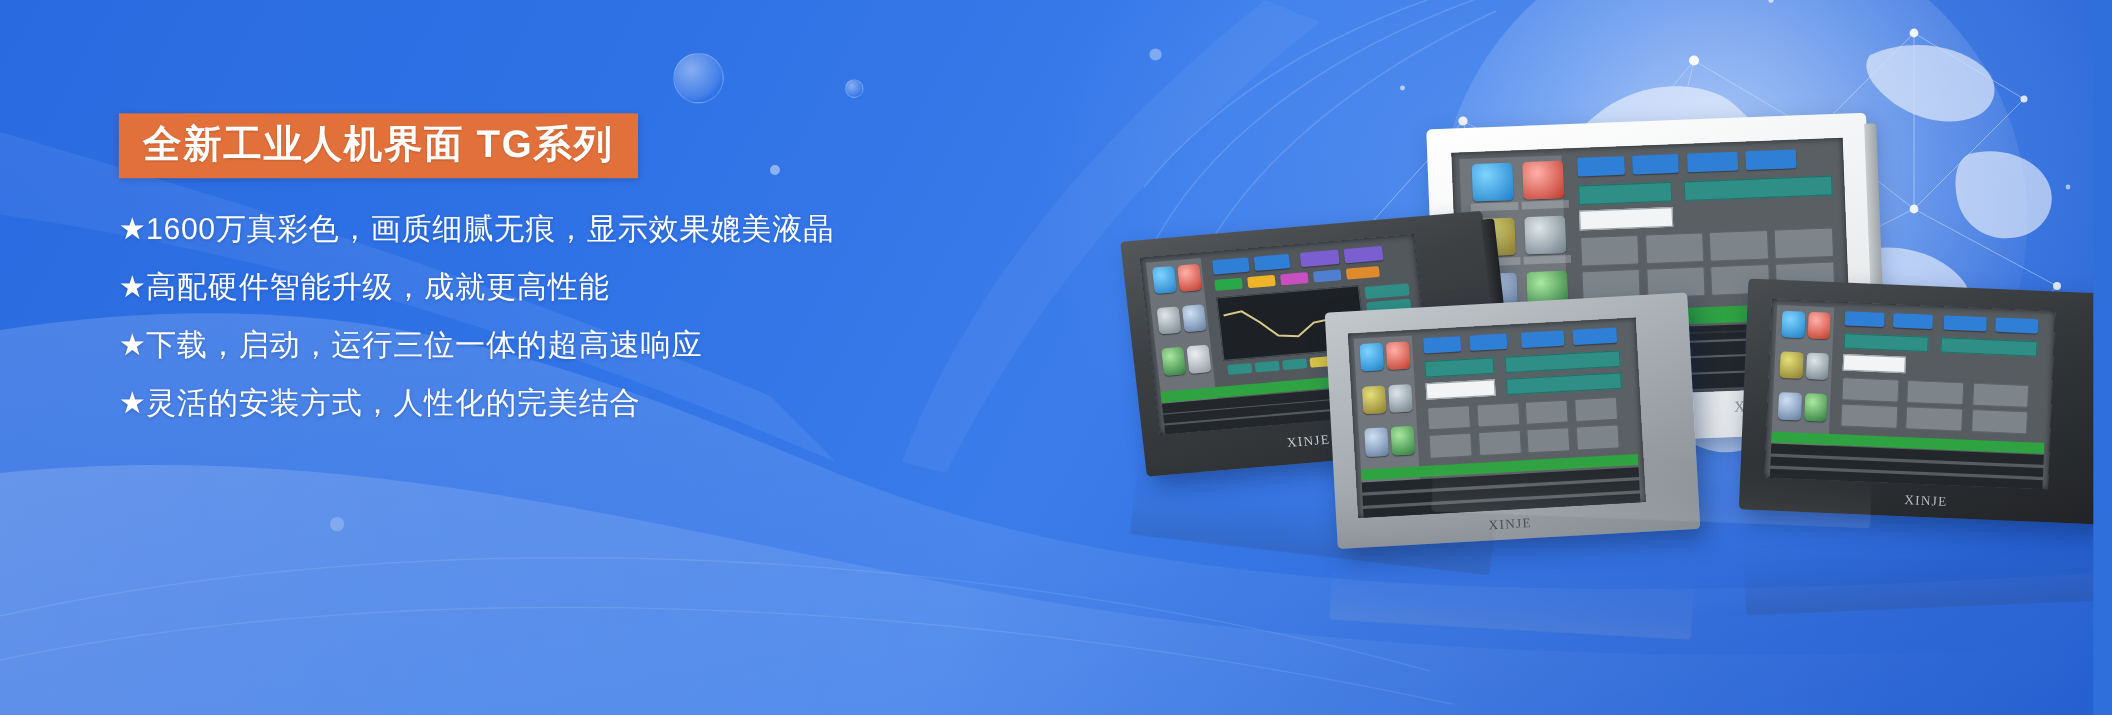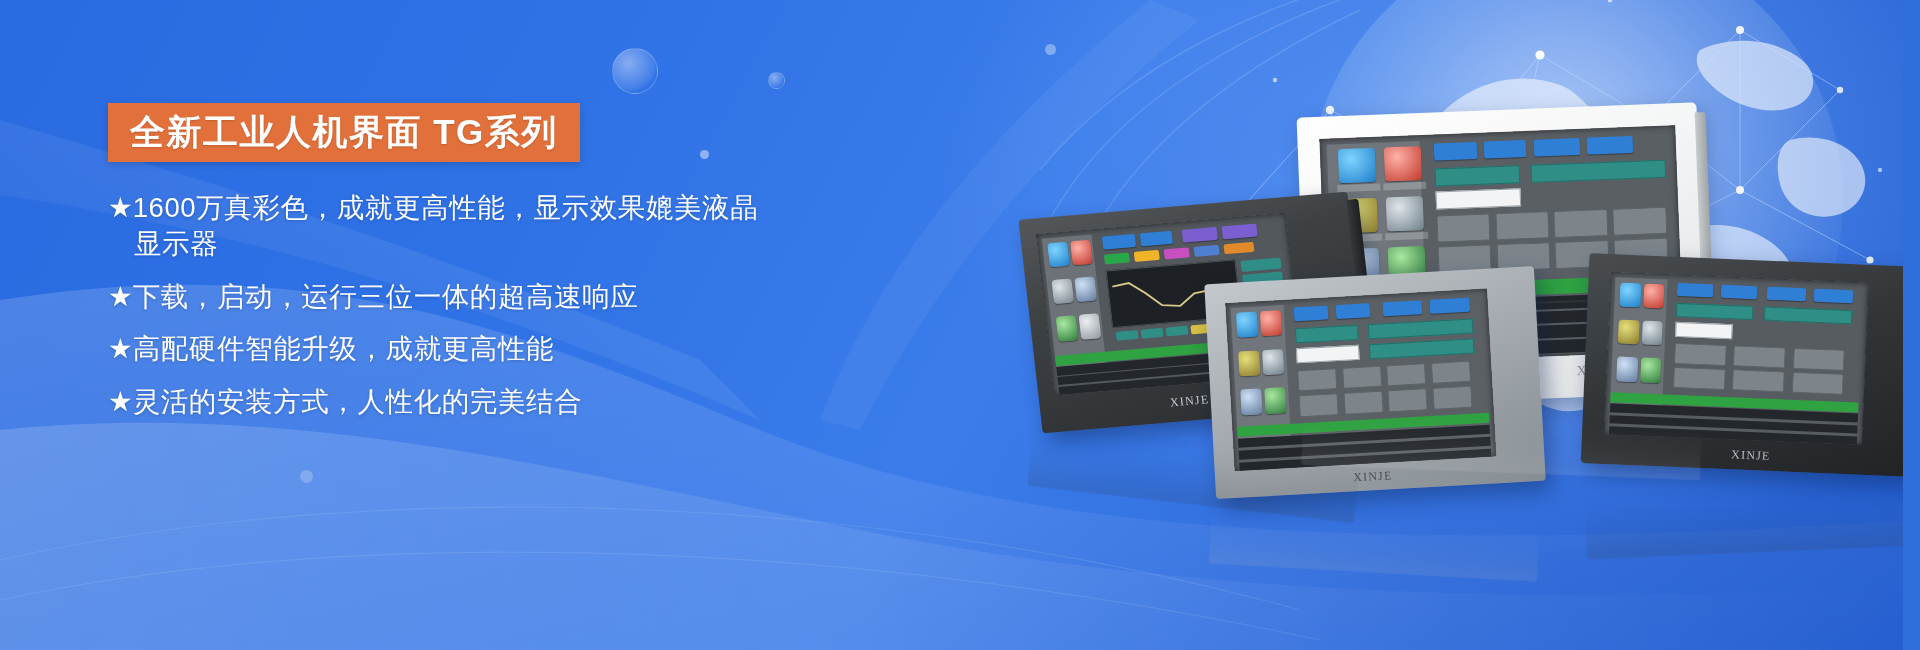--- a/index.html
+++ b/index.html
@@ -225,30 +225,29 @@
 
   <div class="text-block">
     <div class="title-bar">
       <div class="title-text">全新工业人机界面  TG系列</div>
     </div>
 
     <div class="bullets">
 
 
       <div class="bullet">
-        <span class="star">★</span><span>1600万真彩色，成就更高性能，显示效果媲美液晶</span>
-        <span class="cont">显示器</span>
+        <span class="star">★</span><span>1600万真彩色，画质细腻无痕，显示效果媲美液晶</span>
+      </div>
+
+      <div class="bullet">
+        <span class="star">★</span><span>高配硬件智能升级，成就更高性能</span>
       </div>
 
       <div class="bullet">
         <span class="star">★</span><span>下载，启动，运行三位一体的超高速响应</span>
-      </div>
-
-      <div class="bullet">
-        <span class="star">★</span><span>高配硬件智能升级，成就更高性能</span>
       </div>
 
       <div class="bullet">
         <span class="star">★</span><span>灵活的安装方式，人性化的完美结合</span>
       </div>
 
     </div>
   </div>
 
   <div class="devices">

